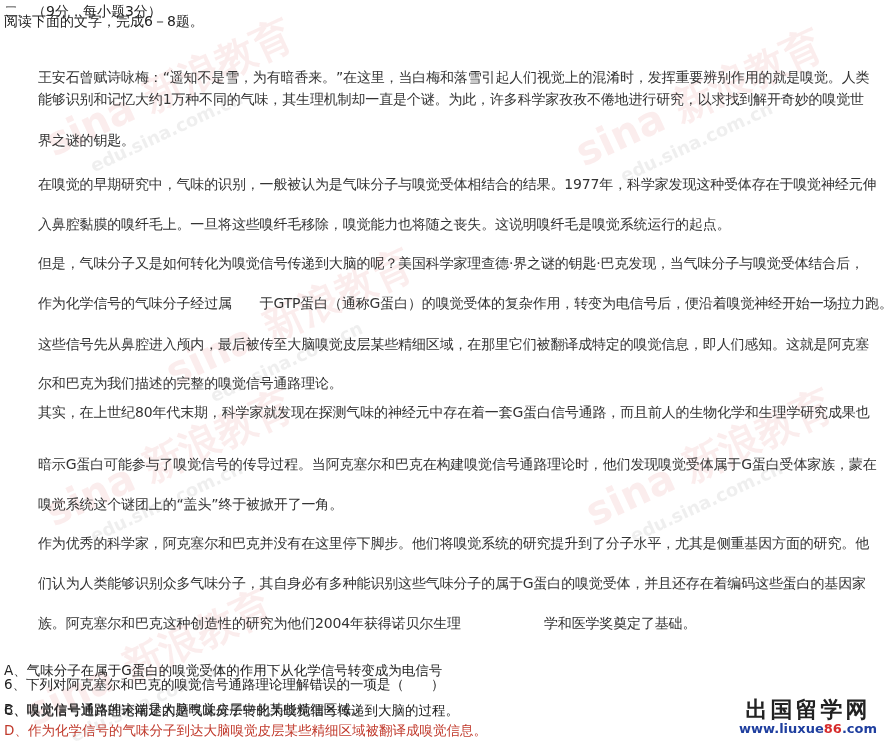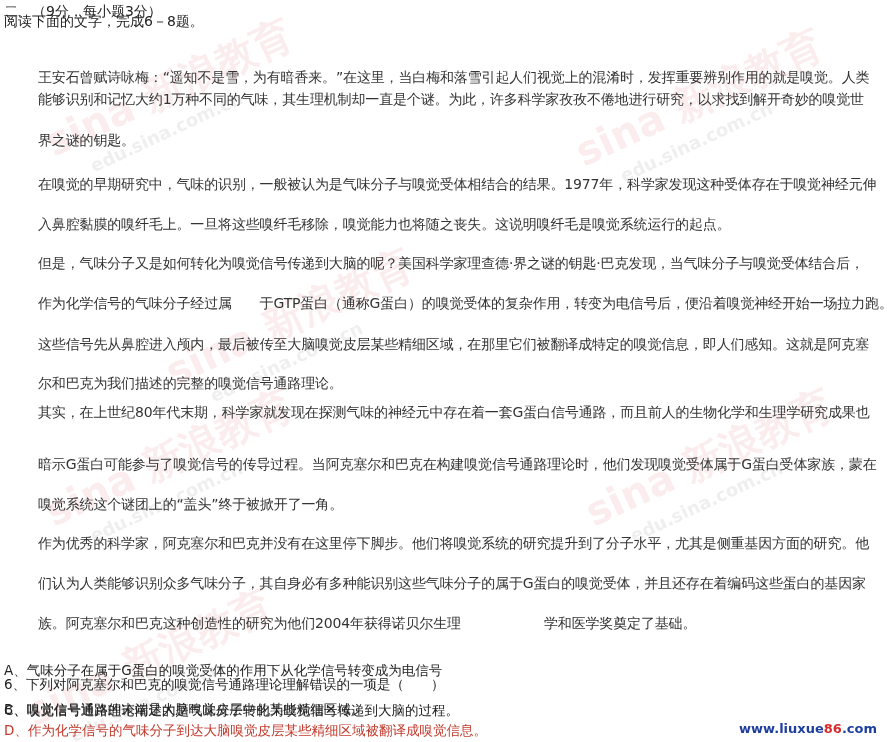--- a/index.html
+++ b/index.html
@@ -90,14 +90,15 @@
   <span>B、</span><span>嗅觉信号通路的末端是大脑嗅觉皮层中的某些精细区域。</span>
 </div>
 <div class="q-line" style="top:701px;">
   <span>C、</span><span>嗅觉信号通路理论阐述的是气味分子转化为嗅觉信号传递到大脑的过程。</span>
 </div>
 <div class="q-line answer" style="top:721px;">
   <span>D、</span><span>作为化学信号的气味分子到达大脑嗅觉皮层某些精细区域被翻译成嗅觉信息。</span>
 </div>
 
 <div class="logo">
+  <div class="cn">出国留学网</div>
   <div class="url"><span>www.liuxue</span><span class="hl">86</span><span>.com</span></div>
 </div>
 
 </body></html>

